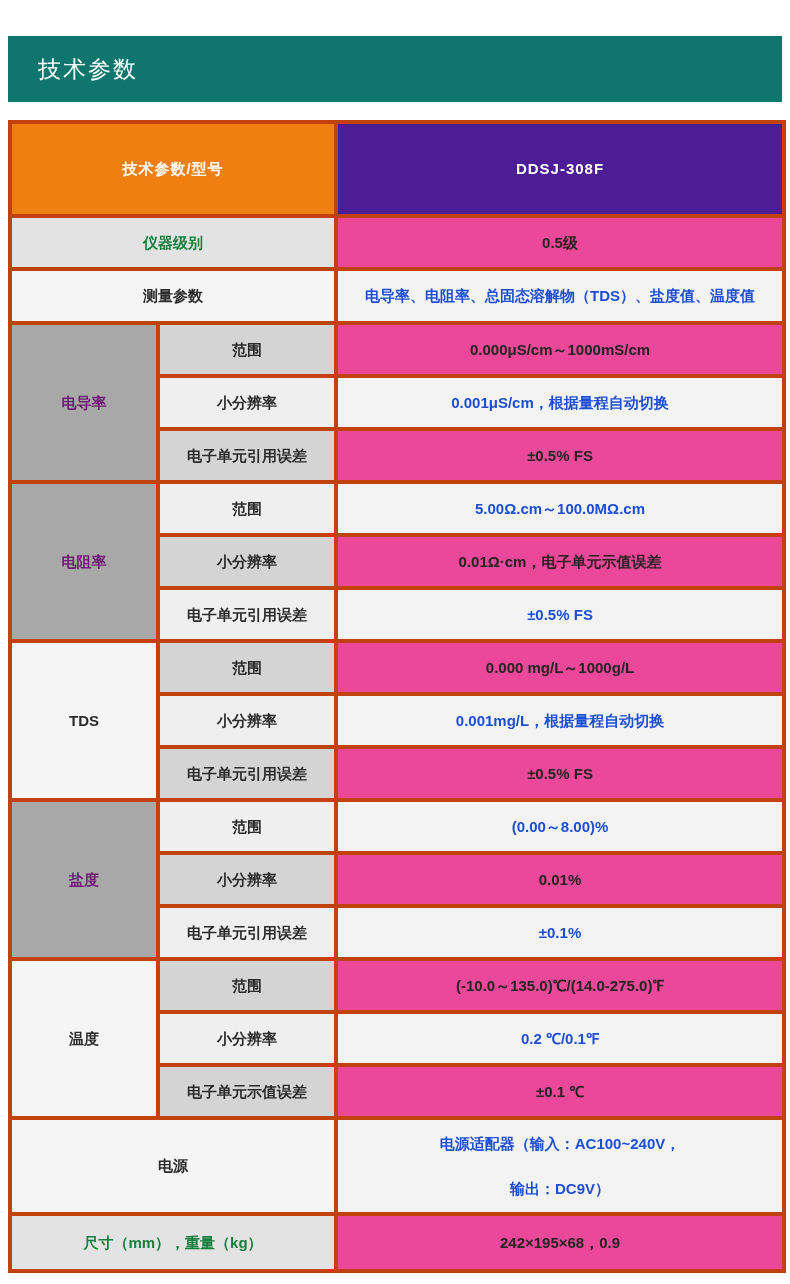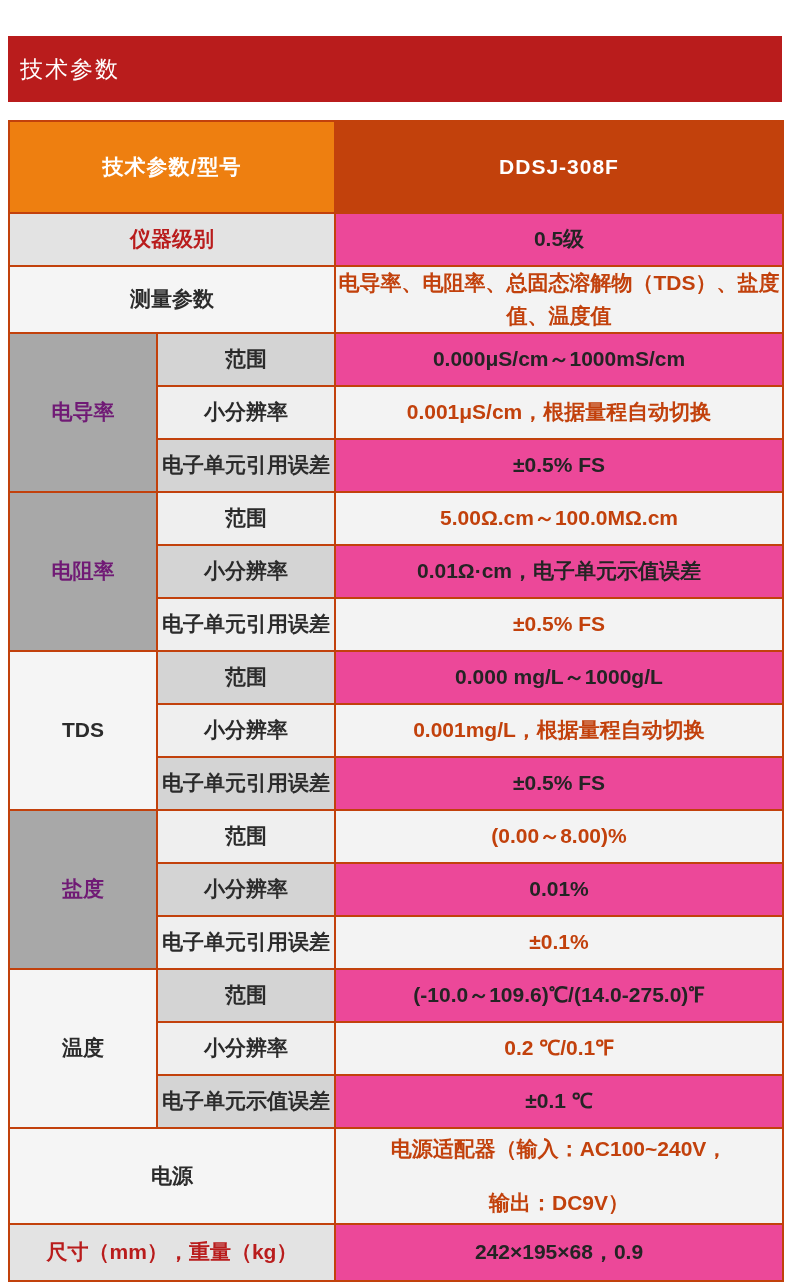--- a/index.html
+++ b/index.html
@@ -18,72 +18,72 @@
     width: 790px;
     height: 1284px;
     position: relative;
     background: #ffffff;
     box-sizing: border-box;
     padding: 36px 8px 0 8px;
   }
   
   .banner {
     height: 66px;
-    background: #b91c1c;
+    background: #0f766e;
     display: flex;
     align-items: center;
-    padding-left: 12px;
+    padding-left: 30px;
     box-sizing: border-box;
   }
   .banner-title {
     color: #ffffff;
     font-size: 23px;
     letter-spacing: 2px;
   }
   
   table.spec {
     border-collapse: collapse;
     width: 774px;
     margin-top: 18px;
     table-layout: fixed;
   }
   table.spec td {
-    border: 2px solid #c2410c;
+    border: 4px solid #c2410c;
     padding: 0;
     vertical-align: middle;
     text-align: center;
-    font-size: 21px;
+    font-size: 15px;
     line-height: 1.55;
   }
   
   col.c1 { width: 148px; }
   col.c2 { width: 178px; }
   col.c3 { width: 448px; }
 
   .head-left {
     background: #ee7f10;
     color: #ffffff;
     font-size: 20px;
     font-weight: bold;
     height: 90px;
     letter-spacing: 1px;
   }
   .head-right {
-    background: #c2410c;
+    background: #4c1d95;
     color: #ffffff;
     font-size: 22px;
     font-weight: bold;
     height: 90px;
     letter-spacing: 1px;
   }
   .lbl-light {
     background: #e3e3e3;
     font-size: 15.5px;
     font-weight: bold;
-    color: #b91c1c;
+    color: #15803d;
   }
   .lbl-white {
     background: #f5f5f5;
     font-size: 15.5px;
     font-weight: bold;
     color: #2b2b2b;
   }
   .grp {
     background: #a8a8a8;
     font-size: 15.5px;
@@ -105,21 +105,21 @@
   .val-a {
     background: #ec4899;
     font-size: 15.5px;
     font-weight: bold;
     color: #242424;
   }
   .val-b {
     background: #f3f3f3;
     font-size: 15.5px;
     font-weight: bold;
-    color: #c2410c;
+    color: #1d4ed8;
   }
   .row-h { height: 53px; }
   .row-h2 { height: 57px; }
   .row-tall { height: 54px; }
   .row-power { height: 96px; }
   .multi { line-height: 1.8; }
   .power-line + .power-line { margin-top: 22px; }
 </style>
 </head>
 <body>
@@ -205,21 +205,21 @@
         <td class="val-a">0.01%</td>
       </tr>
       <tr class="row-h">
         <td class="sub-b">电子单元引用误差</td>
         <td class="val-b">±0.1%</td>
       </tr>
 
       <tr class="row-h">
         <td class="lbl-white" rowspan="3">温度</td>
         <td class="sub-a">范围</td>
-        <td class="val-a">(-10.0～109.6)℃/(14.0-275.0)℉</td>
+        <td class="val-a">(-10.0～135.0)℃/(14.0-275.0)℉</td>
       </tr>
       <tr class="row-h">
         <td class="sub-b">小分辨率</td>
         <td class="val-b">0.2 ℃/0.1℉</td>
       </tr>
       <tr class="row-h">
         <td class="sub-a">电子单元示值误差</td>
         <td class="val-a">±0.1 ℃</td>
       </tr>
 

